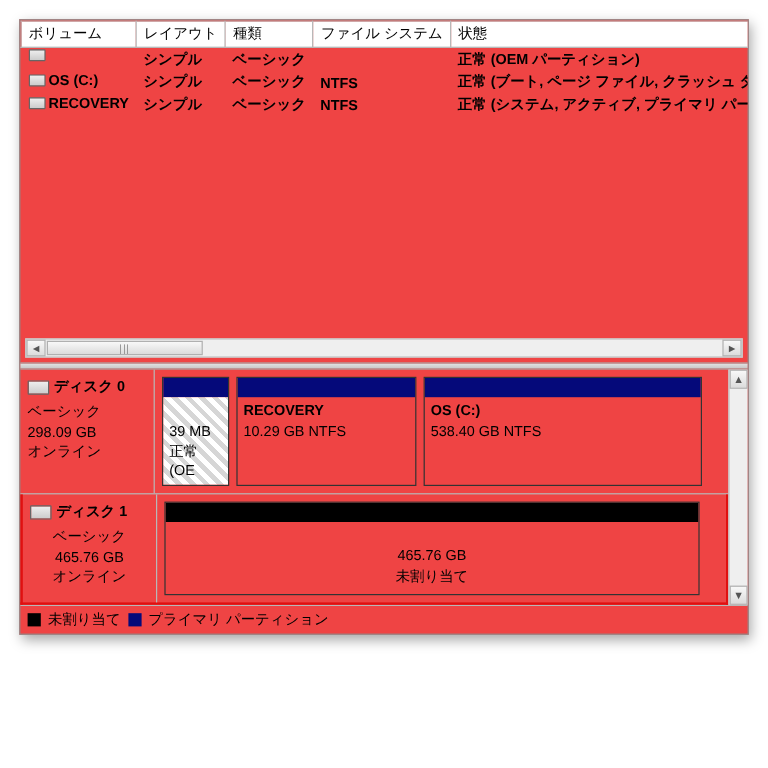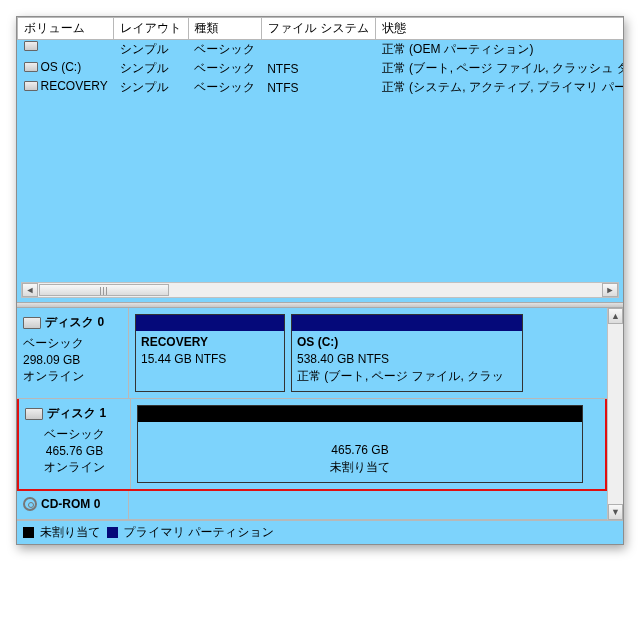--- a/index.html
+++ b/index.html
@@ -1,22 +1,22 @@
 <!DOCTYPE html>
 <html><head>
 <meta charset="utf-8">
 <style>
 * { box-sizing: border-box; margin: 0; padding: 0; font-family: "MS PGothic", sans-serif; font-size: 12px; }
 body { background: #fff; padding: 16px; }
 .shadowwrap { width: 608px; box-shadow: 2px 4px 10px rgba(0,0,0,.35); }
-.window { border: 1px solid #8d8d8d; background: #7dd3fc; width: 608px; }
+.window { border: 1px solid #8d8d8d; background: #ef4444; width: 608px; }
 .grid-area { height: 285px; position: relative; overflow: hidden; }
 table.volumes { border-collapse: collapse; width: 100%; }
 table.volumes th { text-align: left; font-weight: normal; padding: 2px 6px; border: 1px solid #b8b8b8; background: #fff; white-space: nowrap; }
-table.volumes td { padding: 1px 6px; white-space: nowrap; border: none; }
+table.volumes td { padding: 1px 6px; white-space: nowrap; border: none; font-weight: bold; }
 td.volcell { display: flex; align-items: center; gap: 3px; }
 .volicon { width: 14px; height: 10px; border: 1px solid #666; border-radius: 1px; background: linear-gradient(#eee,#ccc); display: inline-block; flex: none; }
 .hscroll { position: absolute; left: 4px; right: 4px; bottom: 4px; height: 16px; background: #efefef; border: 1px solid #c0c0c0; display: flex; align-items: center; }
 .harrow { width: 16px; height: 14px; border: 1px solid #b0b0b0; background: linear-gradient(#f8f8f8,#dcdcdc); display: flex; align-items: center; justify-content: center; font-size: 9px; color: #555; }
 .hthumb { width: 130px; height: 12px; margin-left: 1px; border: 1px solid #b0b0b0; background: linear-gradient(#f8f8f8,#dcdcdc); position: relative; }
 .hthumb::after { content:""; position:absolute; left:50%; top:2px; width:8px; height:8px; transform: translateX(-50%); background: repeating-linear-gradient(90deg,#999 0 1px,transparent 1px 3px); }
 .spacer { flex:1; }
 .divider { height: 6px; background: linear-gradient(#e2e2e2,#c7c7c7); border-top: 1px solid #aaa; border-bottom: 1px solid #aaa; }
 .panes { display:flex; }
 .disklist { flex:1; }
@@ -112,33 +112,36 @@
             <div class="diskinfo">
               <div class="diskhdr">
                 <span class="diskicondrv"></span>
                 <span>ディスク 0</span>
               </div>
               <div class="dline">ベーシック</div>
               <div class="dline">298.09 GB</div>
               <div class="dline">オンライン</div>
             </div>
             <div class="parts">
+              <div class="partition" style="width: 56px;">
+                <div class="pbar bar-blue"></div>
+                <div class="pbody hatched"><br><div>39 MB</div><div>正常 (OE</div></div>
+              </div>
               <div class="partition" style="width: 150px;">
                 <div class="pbar bar-blue"></div>
                 <div class="pbody ">
                   <div class="pbold">RECOVERY</div>
-                  <div>15.44 GB NTFS</div>
+                  <div>10.29 GB NTFS</div>
                 </div>
               </div>
               <div class="partition" style="width: 232px;">
                 <div class="pbar bar-blue"></div>
                 <div class="pbody ">
                   <div class="pbold">OS  (C:)</div>
                   <div>538.40 GB NTFS</div>
-                  <div>正常 (ブート, ページ ファイル, クラッ</div>
                 </div>
               </div>
             </div>
           </div>
           <div class="diskrow highlight">
             <div class="diskinfo">
               <div class="diskhdr">
                 <span class="diskicondrv"></span>
                 <span>ディスク 1</span>
               </div>
@@ -146,29 +149,20 @@
               <div class="dline">465.76 GB</div>
               <div class="dline">オンライン</div>
             </div>
             <div class="parts">
               <div class="partition" style="width: 446px;">
                 <div class="pbar bar-black"></div>
                 <div class="pbody "><br><div>465.76 GB</div><div>未割り当て</div></div>
               </div>
             </div>
           </div>
-          <div class="diskrow">
-            <div class="diskinfo" style="padding-bottom:4px">
-              <div class="diskhdr">
-                <span class="cdicon"></span>
-                <span>CD-ROM 0</span>
-              </div>
-            </div>
-            <div class="parts"></div>
-          </div>
         </div>
     <div class="vscroll">
       <div class="varrow">▲</div>
       <div class="vtrack"></div>
       <div class="varrow">▼</div>
     </div>
   </div>
 
   <div class="legend">
     <span class="lsw" style="background:#000"></span>

